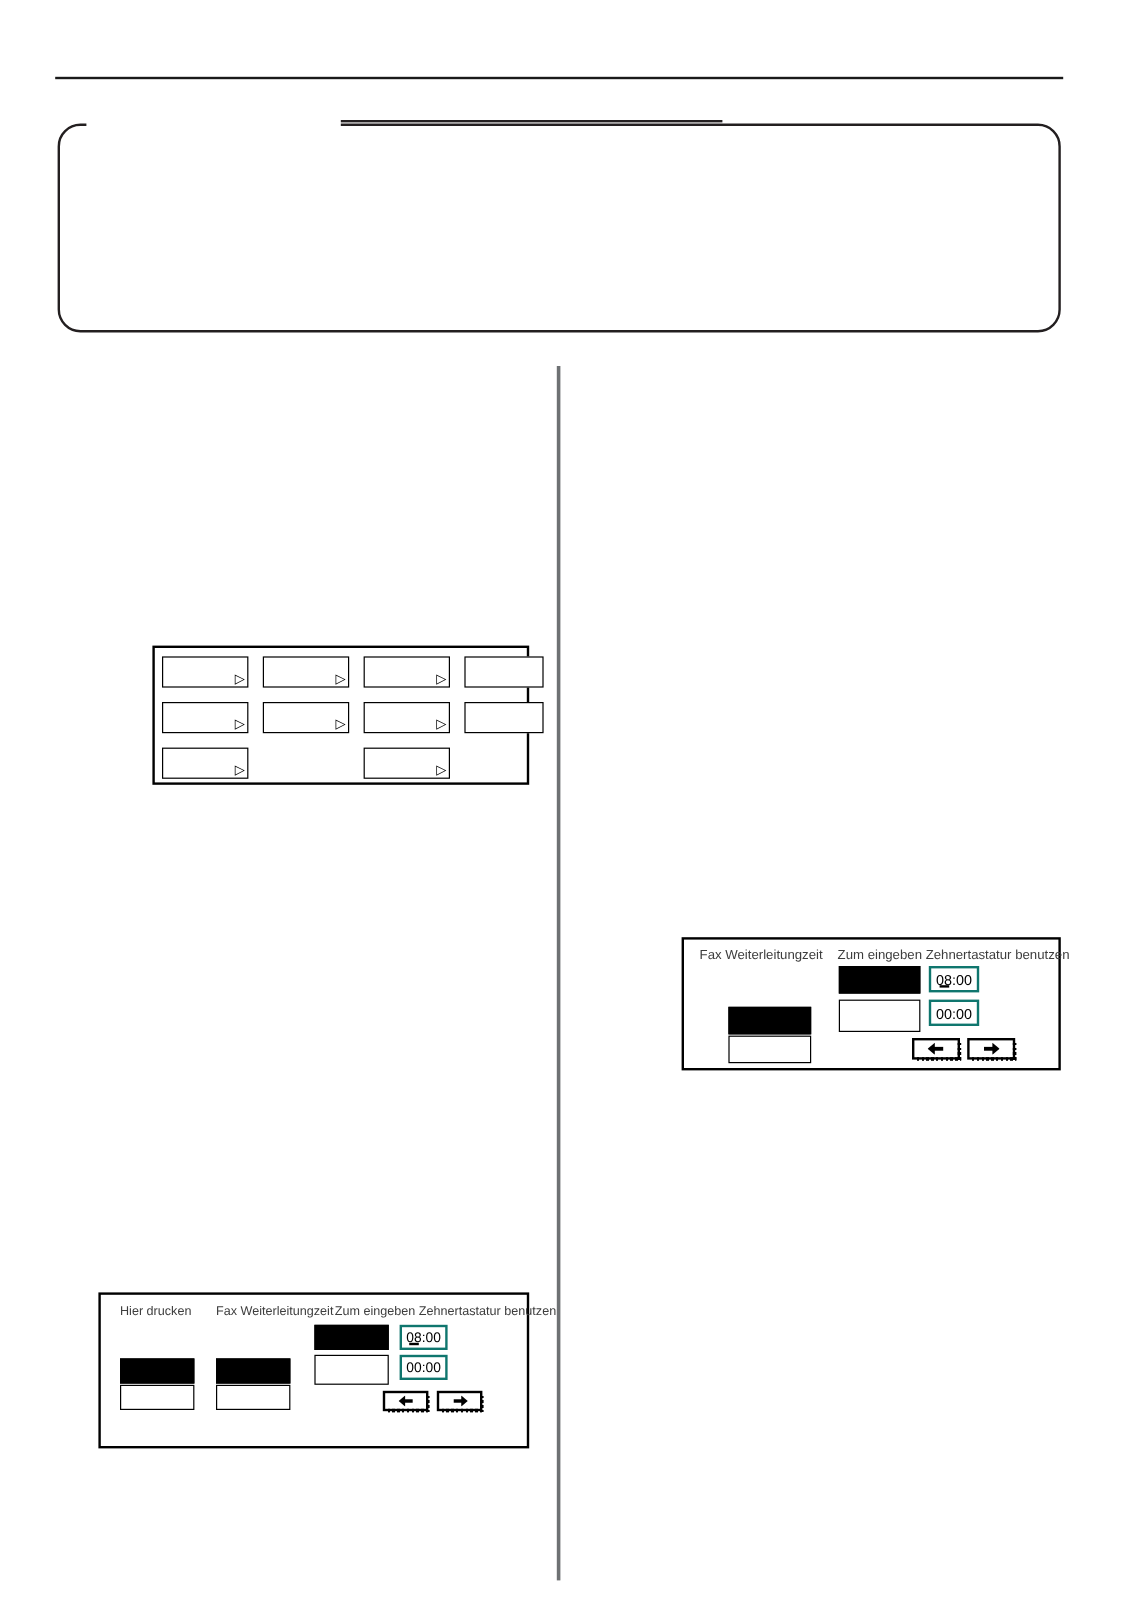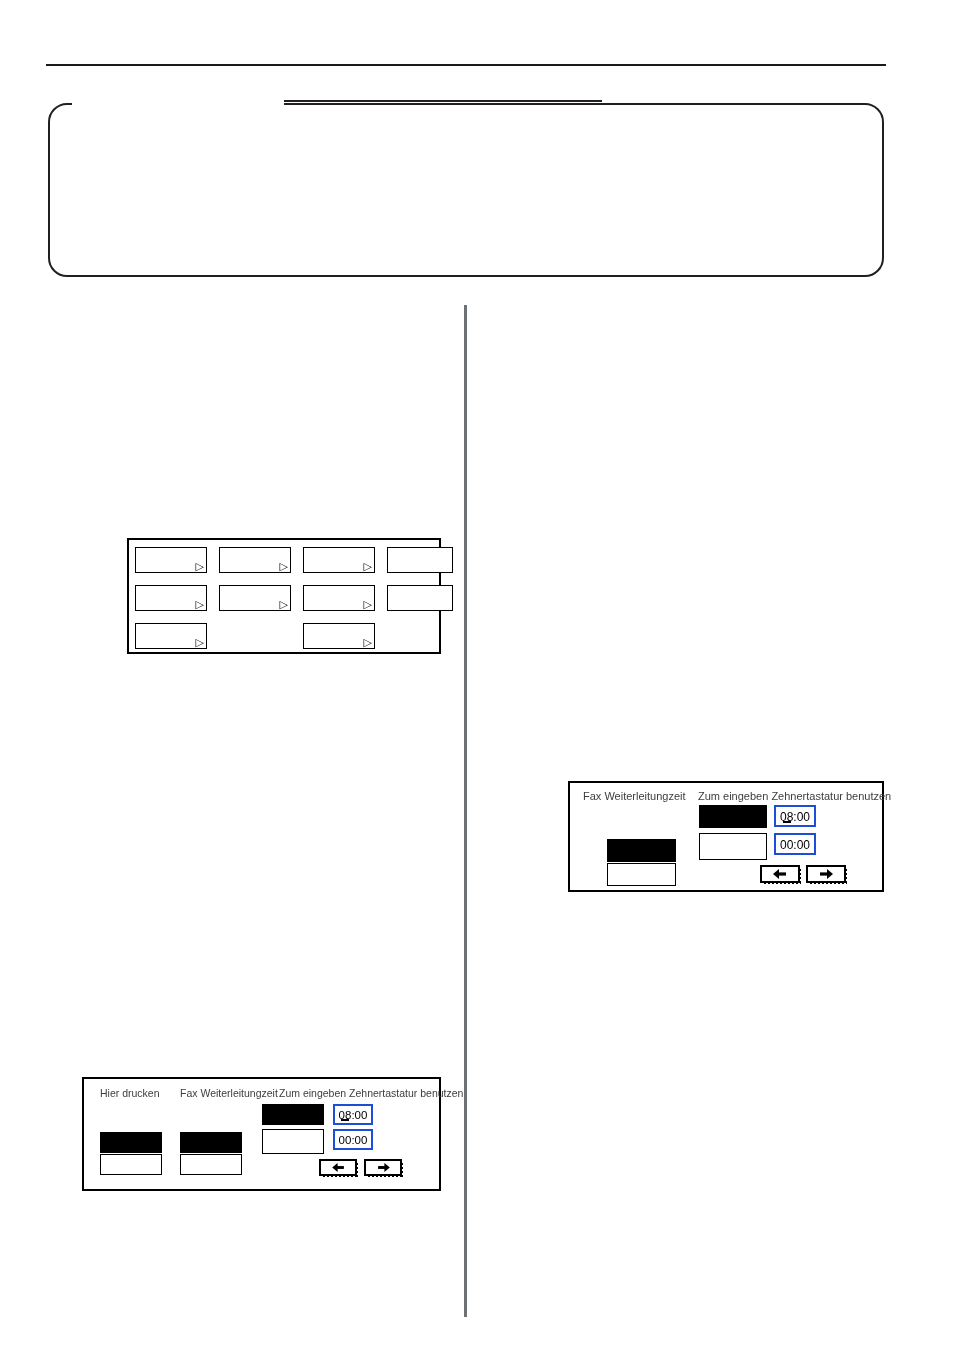--- a/index.html
+++ b/index.html
@@ -127,21 +127,21 @@
     font-size: 11px;
     line-height: 1;
     color: #000000;
   }
 
   
   .lcd-value {
     position: absolute;
     box-sizing: border-box;
     background: #ffffff;
-    border: 2px solid #1d4ed8;
+    border: 2px solid #0f766e;
     font-family: "Liberation Sans", sans-serif;
     letter-spacing: 0px;
     color: #000000;
     text-align: center;
     overflow: hidden;
   }
   .lcd-value .valtext { display: block; }
   .lcd-value .caret {
     position: absolute;
     height: 2px;
@@ -195,21 +195,21 @@
     height: 26px;
     padding: 2px 3px 0 4px;
     font-size: 10.5px;
   }
   
   #menu-panel .lcd-key.clipped::after { display: none; }
 
   
   #time-panel-right { left: 568px; top: 781px; width: 316px; height: 111px; }
   
-  #time-panel-left { left: 82px; top: 1077px; width: 359px; height: 114px; }
+  #time-panel-left { left: 82px; top: 1077px; width: 359px; height: 130px; }
 </style>
 </head>
 <body>
 
 <div id="page">
 
   <div class="header-rule"></div>
 
   <div class="note-box">
     <span></span>

